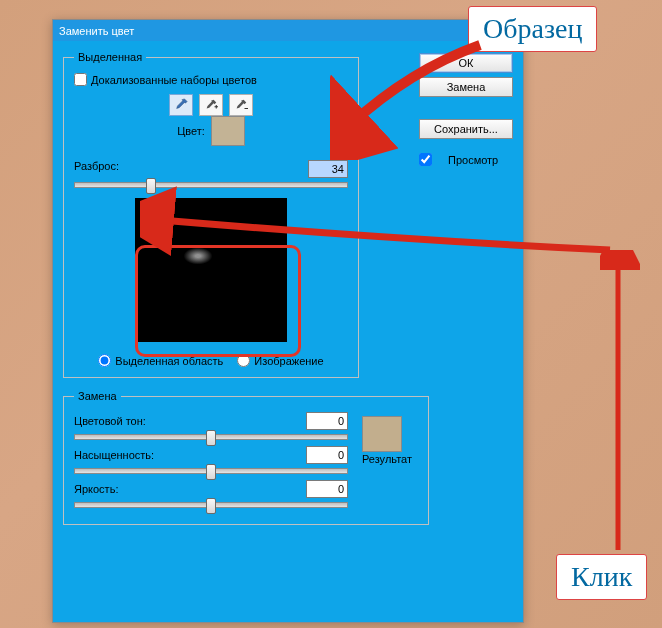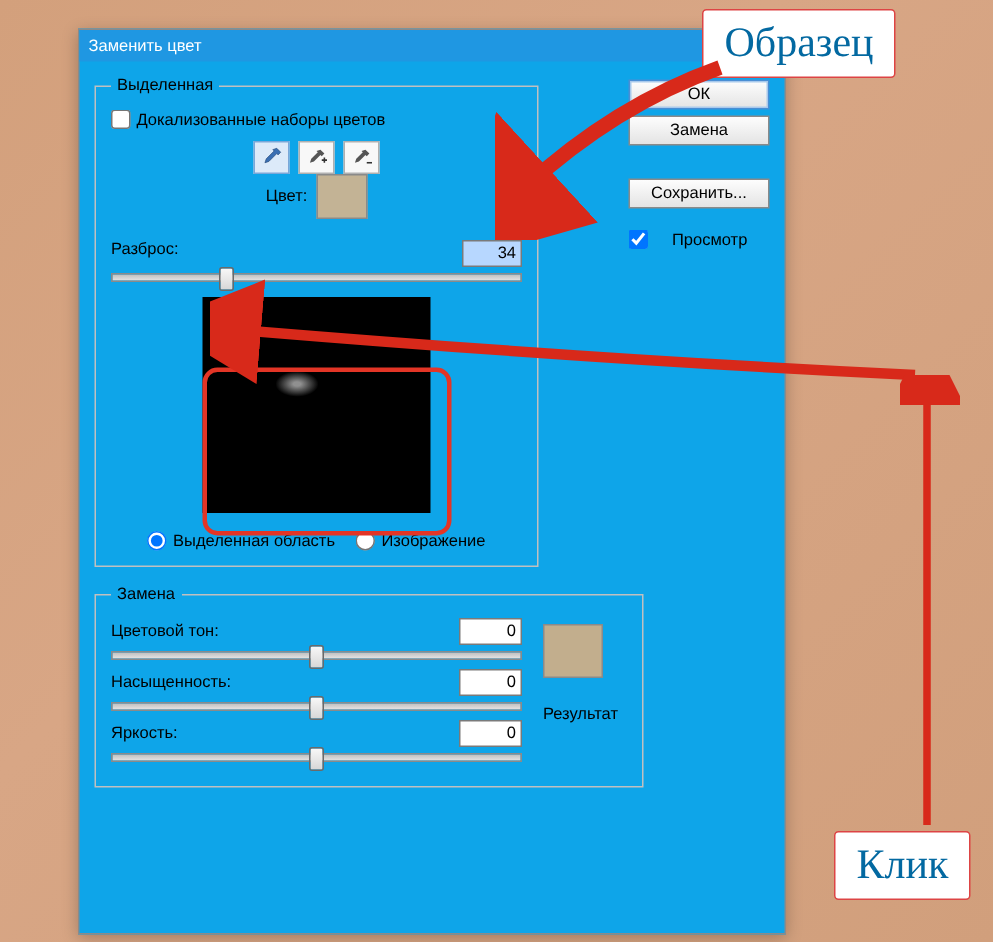--- a/index.html
+++ b/index.html
@@ -242,21 +242,21 @@
           </label>
         </div>
       </div>
     </fieldset>
 
     <fieldset class="replace-fs" style="position:relative; padding-right:80px;">
       <legend>Замена</legend>
 
       <div class="result-block">
         <div class="result-swatch"></div>
-        <div style="margin-top:18px;">Результат</div>
+        <div style="margin-top:1px;">Результат</div>
       </div>
 
       <div class="replace-row">
         <span class="replace-label">Цветовой тон:</span>
         <div style="flex:1"></div>
         <input class="numfield replace-num" value="0" style="">
       </div>
       <div class="track">
         <div class="thumb" style="left:50%;"></div>
       </div>

